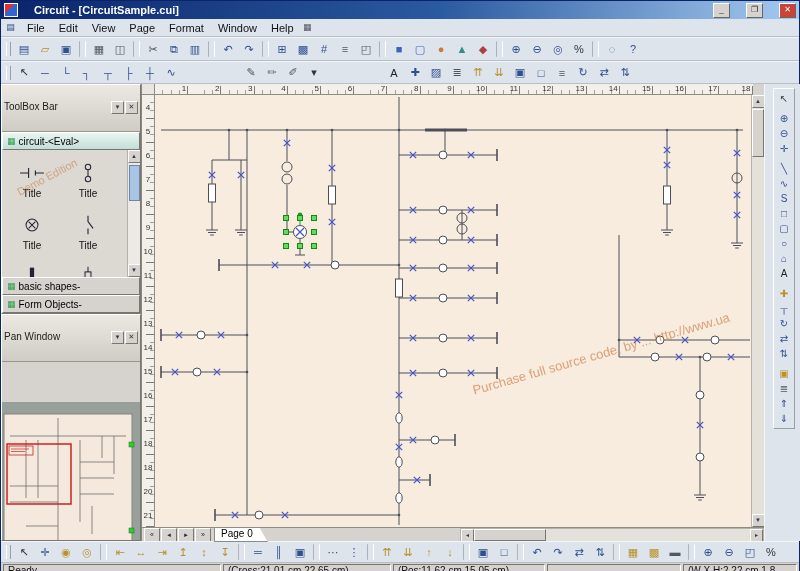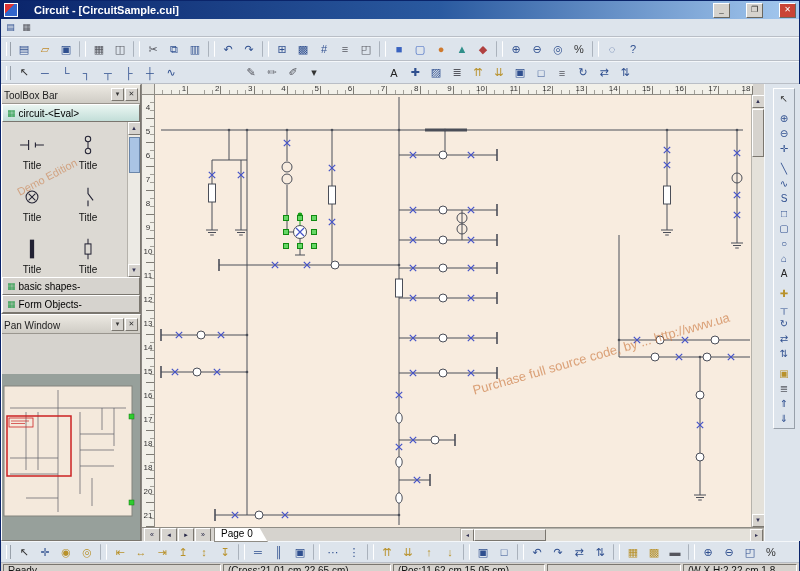--- a/index.html
+++ b/index.html
@@ -21,21 +21,21 @@
   .grip{width:3px;height:14px;border-left:1px solid #fff;border-right:1px solid #98a0aa;margin:0 3px;}
   .tbtn{width:18px;height:17px;display:flex;align-items:center;justify-content:center;font-size:11px;border:1px solid transparent;border-radius:1px;}
   .tbtn.sep{width:5px;height:16px;border:none;border-left:1px solid #aab2bc;border-right:1px solid #fff;margin:0 2px;}
   .tbtn.spacer{width:58px;border:none;}
   
   .workspace{display:flex;height:457px;flex:0 0 457px;background:#d6d3ce;}
   .left-col{width:140px;flex:0 0 140px;display:flex;flex-direction:column;border-right:1px solid #8a8782;}
   .panel{position:relative;background:#d6d3ce;border:1px solid;border-color:#fff #7a766f #7a766f #fff;box-sizing:border-box;display:flex;flex-direction:column;}
   .toolbox{height:230px;flex:0 0 230px;}
   .panpanel{height:227px;flex:0 0 227px;gap:40px;}
-  .panel-header{height:14px;flex:0 0 14px;display:flex;align-items:flex-end;background:linear-gradient(#ece9e2,#cfccc5);border-bottom:1px solid #9a968f;padding:2px 2px;font-size:10px;color:#222;}
+  .panel-header{height:14px;flex:0 0 14px;display:flex;align-items:flex-start;background:linear-gradient(#ece9e2,#cfccc5);border-bottom:1px solid #9a968f;padding:16px 2px;font-size:10px;color:#222;}
   .panel-header .ph-title{flex:1;white-space:nowrap;}
   .phbtn{width:11px;height:11px;font-size:7px;line-height:10px;text-align:center;background:#d6d3ce;border:1px solid;border-color:#fff #7a766f #7a766f #fff;margin-left:1px;color:#333;}
   .group-bar{height:16px;flex:0 0 16px;display:flex;align-items:center;gap:3px;padding:0 4px;font-size:10px;background:#d6d3ce;border:1px solid;border-color:#fff #7a766f #7a766f #fff;}
   .group-bar.active{background:linear-gradient(#eaf6f2,#c2ded8);}
   .gb-icon{color:#2e9e4f;font-size:9px;}
   .tb-list{position:relative;flex:1;display:flex;flex-wrap:wrap;align-content:flex-start;padding:3px 14px 0 2px;overflow:hidden;background:#dcd9d3;}
   .tb-item{width:56px;height:52px;display:flex;flex-direction:column;align-items:center;justify-content:center;gap:2px;}
   .tb-sym{width:34px;height:26px;}
   .tb-label{font-size:10px;color:#111;}
   .tb-scroll{position:absolute;right:0;top:0;bottom:0;width:12px;background:#eceae4;border-left:1px solid #b5b2ab;display:flex;flex-direction:column;align-items:center;}
@@ -138,20 +138,29 @@
   <div class="titlebar">
     <div class="app-icon"></div>
     <div class="ttl">Circuit - [CircuitSample.cui]</div>
     <div class="winbtn">_</div>
     <div class="winbtn">❐</div>
     <div class="winbtn close">✕</div>
   </div>
 
   <div class="menubar">
     <div class="mdi-icon">▤</div>
+    <div style="display:flex">
+        <div class="menu-item">File</div>
+        <div class="menu-item">Edit</div>
+        <div class="menu-item">View</div>
+        <div class="menu-item">Page</div>
+        <div class="menu-item">Format</div>
+        <div class="menu-item">Window</div>
+        <div class="menu-item">Help</div>
+      </div>
     <div class="mdi-icon" style="color:#55565e">▦</div>
   </div>
 
   <div class="toolbar-row row1">
     <div class="grip"></div>
     <div style="display:flex;align-items:center;gap:1px">
         <div class="tbtn " style="color:#2f4f8f">▤</div>
         <div class="tbtn " style="color:#c08a2a">▱</div>
         <div class="tbtn " style="color:#2f4f8f">▣</div>
         <div class="tbtn sep" style="color:"></div>

